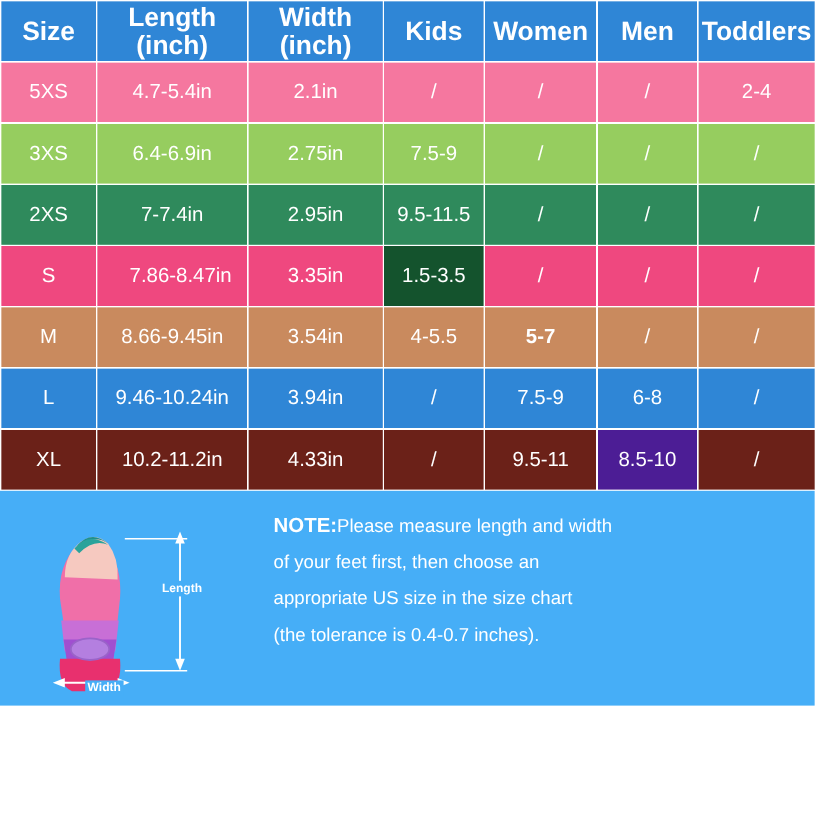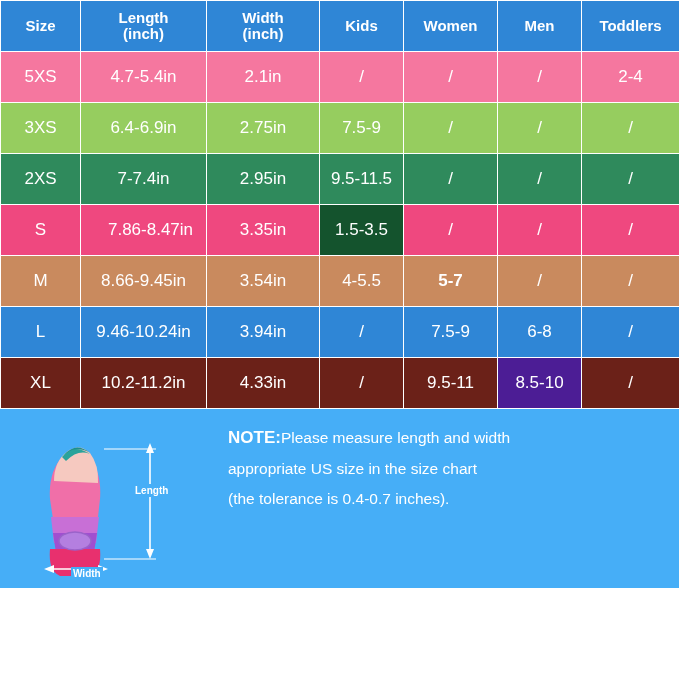--- a/index.html
+++ b/index.html
@@ -32,21 +32,21 @@
     color: #ffffff;
     font-size: 17px;
     padding: 0;
     height: 50px;
     overflow: hidden;
     white-space: nowrap;
   }
   table.size-table thead th {
     height: 50px;
     font-weight: bold;
-    font-size: 15px;
+    font-size: 22px;
     line-height: 1.05;
     background: #2f86d6;
   }
   table.size-table thead th .sub {
     display: block;
     font-weight: bold;
   }
   td.size-cell {
     font-size: 21px;
   }
@@ -252,18 +252,19 @@
         <line x1="30" y1="148" x2="82" y2="148" stroke="#ffffff" stroke-width="1.6"></line>
         <polygon points="24,148 34,144 34,152" fill="#ffffff"></polygon>
         <polygon points="88,148 78,144 78,152" fill="#ffffff"></polygon>
       </svg>
       <span class="arrow-label" id="length-label">Length</span>
       <span class="arrow-label" id="width-label">Width</span>
     </div>
 
     <div id="note-text">
       <span class="line"><span class="note-label">NOTE:</span><span>Please measure length and width</span></span>
+      <span class="line">of your feet first, then choose an</span>
       <span class="line">appropriate US size in the size chart</span>
       <span class="line">(the tolerance is 0.4-0.7 inches).</span>
     </div>
 
   </div>
 </div>
 
 </body></html>

